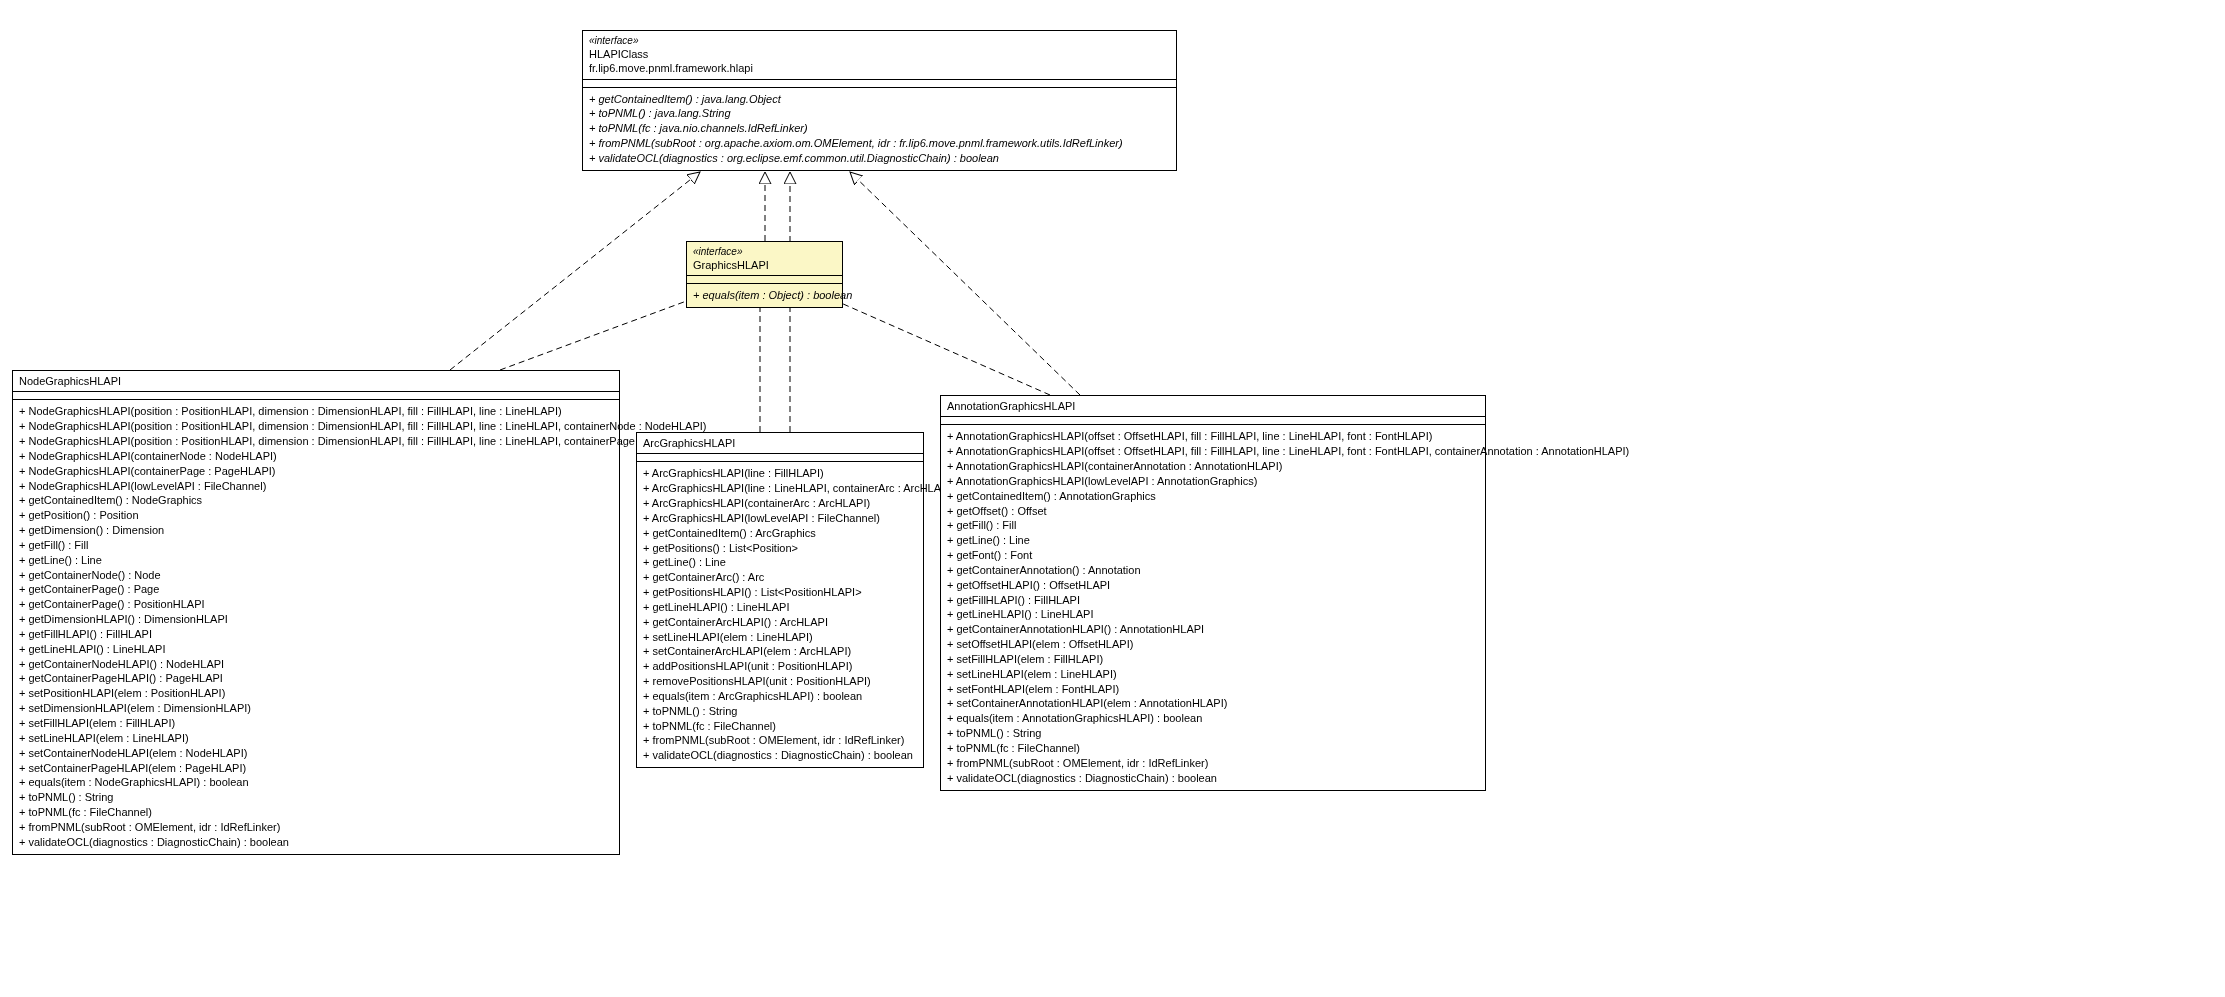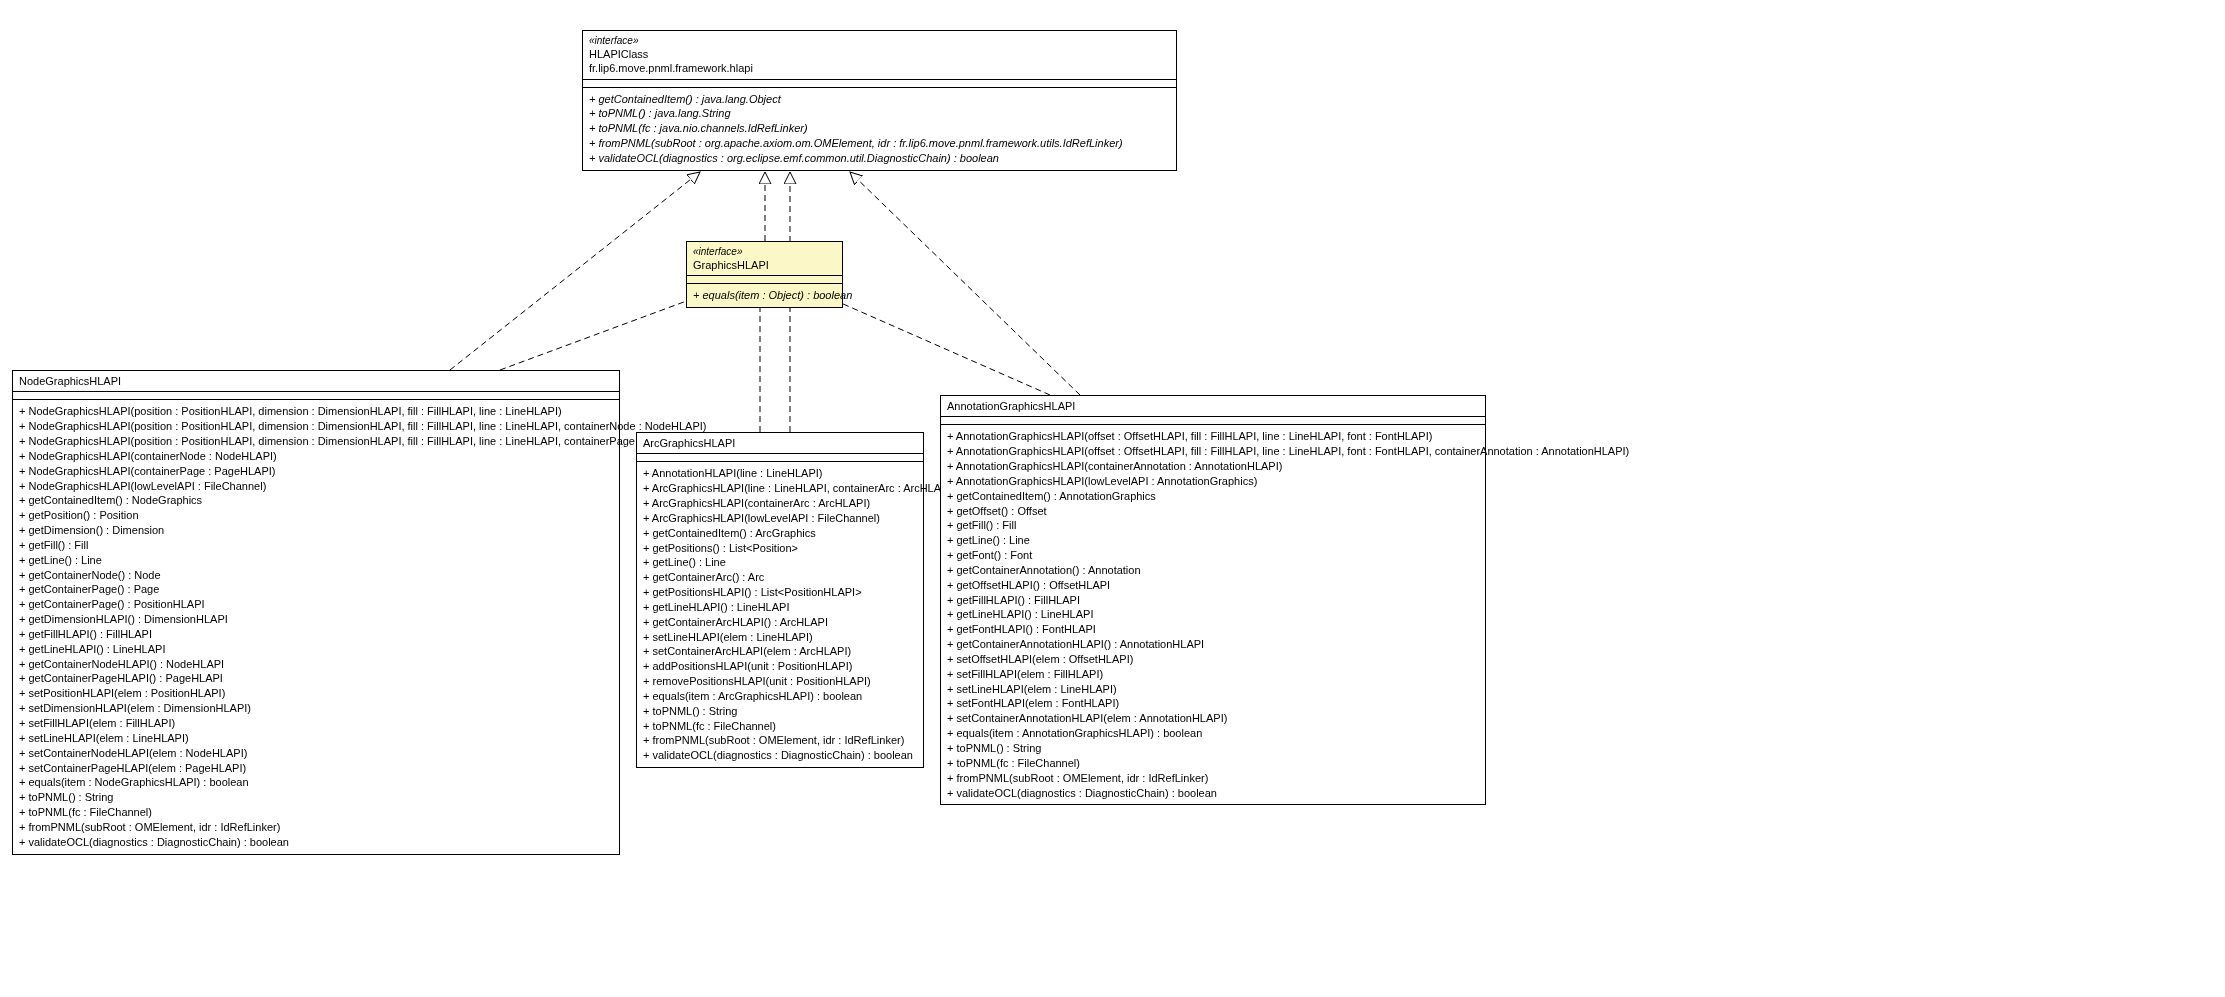--- a/index.html
+++ b/index.html
@@ -97,21 +97,21 @@
       <div class="row">+ validateOCL(diagnostics : DiagnosticChain) : boolean</div>
     </div>
 </div>
 
 <div class="uml-box" style="left:636px; top:432px; width:288px;">
   <div class="uml-header">
     <div>ArcGraphicsHLAPI</div>
   </div>
   <div class="uml-empty"></div>
   <div class="uml-body" id="arc-methods">
-      <div class="row">+ AnnotationHLAPI(line : LineHLAPI)</div>
+      <div class="row">+ ArcGraphicsHLAPI(line : FillHLAPI)</div>
       <div class="row">+ ArcGraphicsHLAPI(line : LineHLAPI, containerArc : ArcHLAPI)</div>
       <div class="row">+ ArcGraphicsHLAPI(containerArc : ArcHLAPI)</div>
       <div class="row">+ ArcGraphicsHLAPI(lowLevelAPI : FileChannel)</div>
       <div class="row">+ getContainedItem() : ArcGraphics</div>
       <div class="row">+ getPositions() : List&lt;Position&gt;</div>
       <div class="row">+ getLine() : Line</div>
       <div class="row">+ getContainerArc() : Arc</div>
       <div class="row">+ getPositionsHLAPI() : List&lt;PositionHLAPI&gt;</div>
       <div class="row">+ getLineHLAPI() : LineHLAPI</div>
       <div class="row">+ getContainerArcHLAPI() : ArcHLAPI</div>
@@ -139,21 +139,20 @@
       <div class="row">+ AnnotationGraphicsHLAPI(lowLevelAPI : AnnotationGraphics)</div>
       <div class="row">+ getContainedItem() : AnnotationGraphics</div>
       <div class="row">+ getOffset() : Offset</div>
       <div class="row">+ getFill() : Fill</div>
       <div class="row">+ getLine() : Line</div>
       <div class="row">+ getFont() : Font</div>
       <div class="row">+ getContainerAnnotation() : Annotation</div>
       <div class="row">+ getOffsetHLAPI() : OffsetHLAPI</div>
       <div class="row">+ getFillHLAPI() : FillHLAPI</div>
       <div class="row">+ getLineHLAPI() : LineHLAPI</div>
-      <div class="row">+ getFontHLAPI() : FontHLAPI</div>
       <div class="row">+ getContainerAnnotationHLAPI() : AnnotationHLAPI</div>
       <div class="row">+ setOffsetHLAPI(elem : OffsetHLAPI)</div>
       <div class="row">+ setFillHLAPI(elem : FillHLAPI)</div>
       <div class="row">+ setLineHLAPI(elem : LineHLAPI)</div>
       <div class="row">+ setFontHLAPI(elem : FontHLAPI)</div>
       <div class="row">+ setContainerAnnotationHLAPI(elem : AnnotationHLAPI)</div>
       <div class="row">+ equals(item : AnnotationGraphicsHLAPI) : boolean</div>
       <div class="row">+ toPNML() : String</div>
       <div class="row">+ toPNML(fc : FileChannel)</div>
       <div class="row">+ fromPNML(subRoot : OMElement, idr : IdRefLinker)</div>

